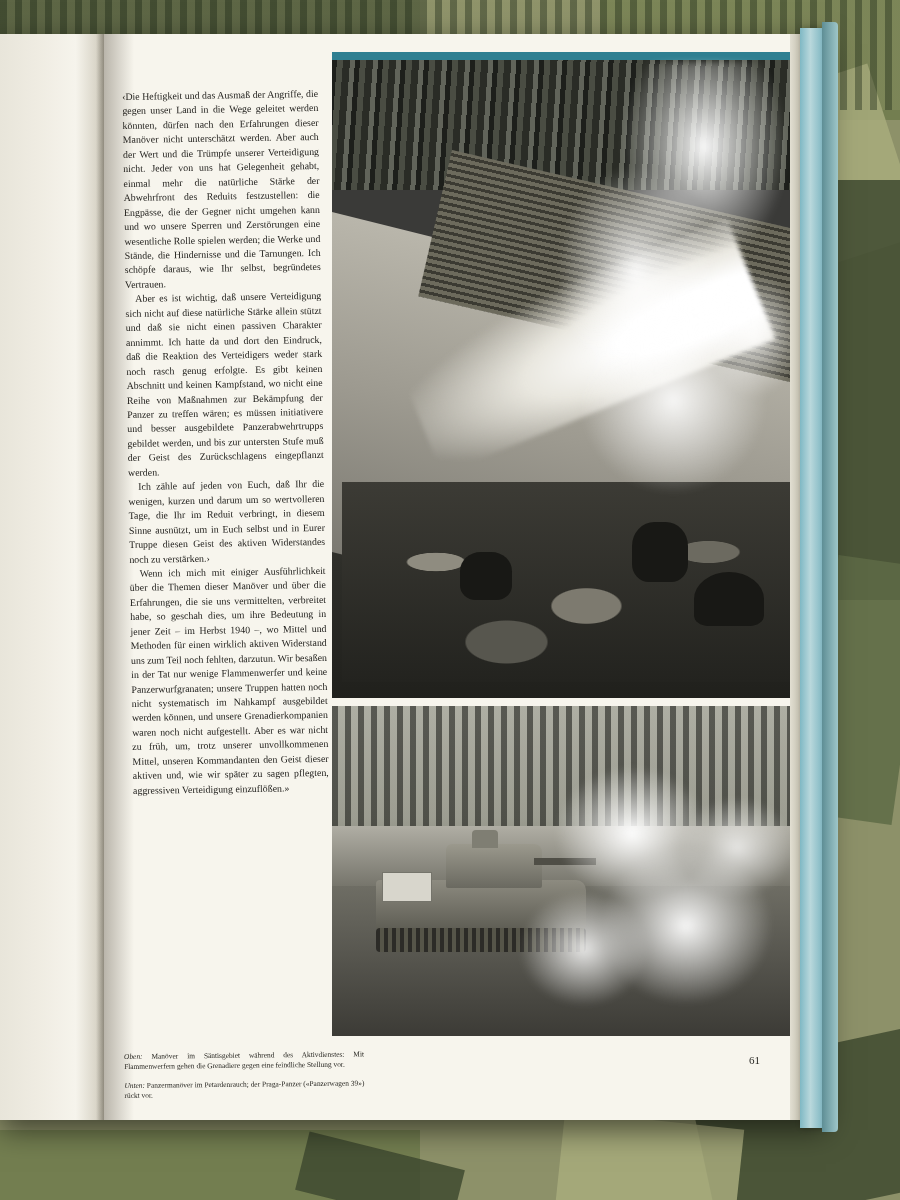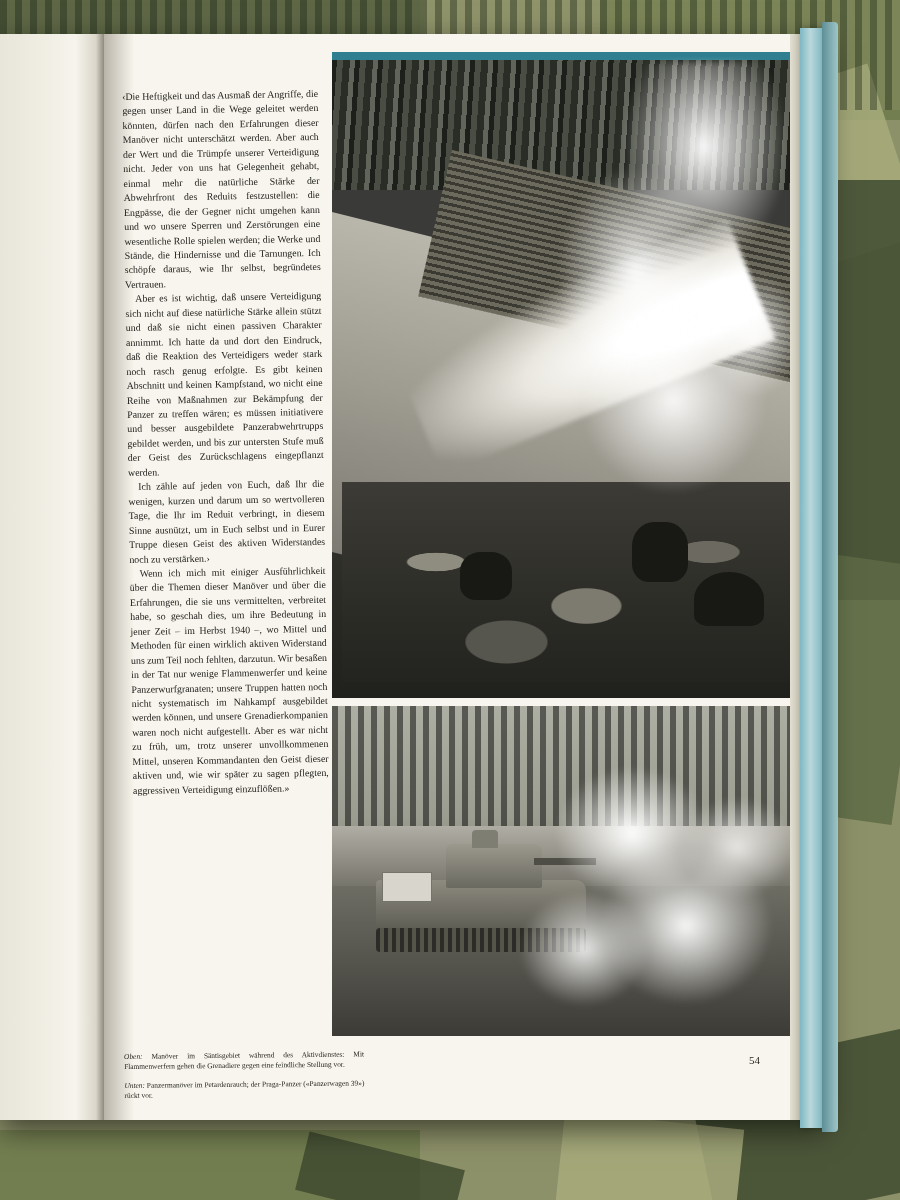--- a/index.html
+++ b/index.html
@@ -399,21 +399,21 @@
         <div class="cap">
           <span class="lbl">Oben:</span>
           <span>Manöver im Säntisgebiet während des Aktivdienstes: Mit Flammenwerfern gehen die Grenadiere gegen eine feindliche Stellung vor.</span>
         </div>
         <div class="cap">
           <span class="lbl">Unten:</span>
           <span>Panzermanöver im Petardenrauch; der Praga-Panzer («Panzerwagen 39») rückt vor.</span>
         </div>
       </div>
 
-      <div class="folio">54</div>
+      <div class="folio">61</div>
     </div>
   </div>
 
   <div class="fore-edge"></div>
   <div class="cover-strip"></div>
   <div class="cover-strip2"></div>
 
 </div>
 
 </body></html>

